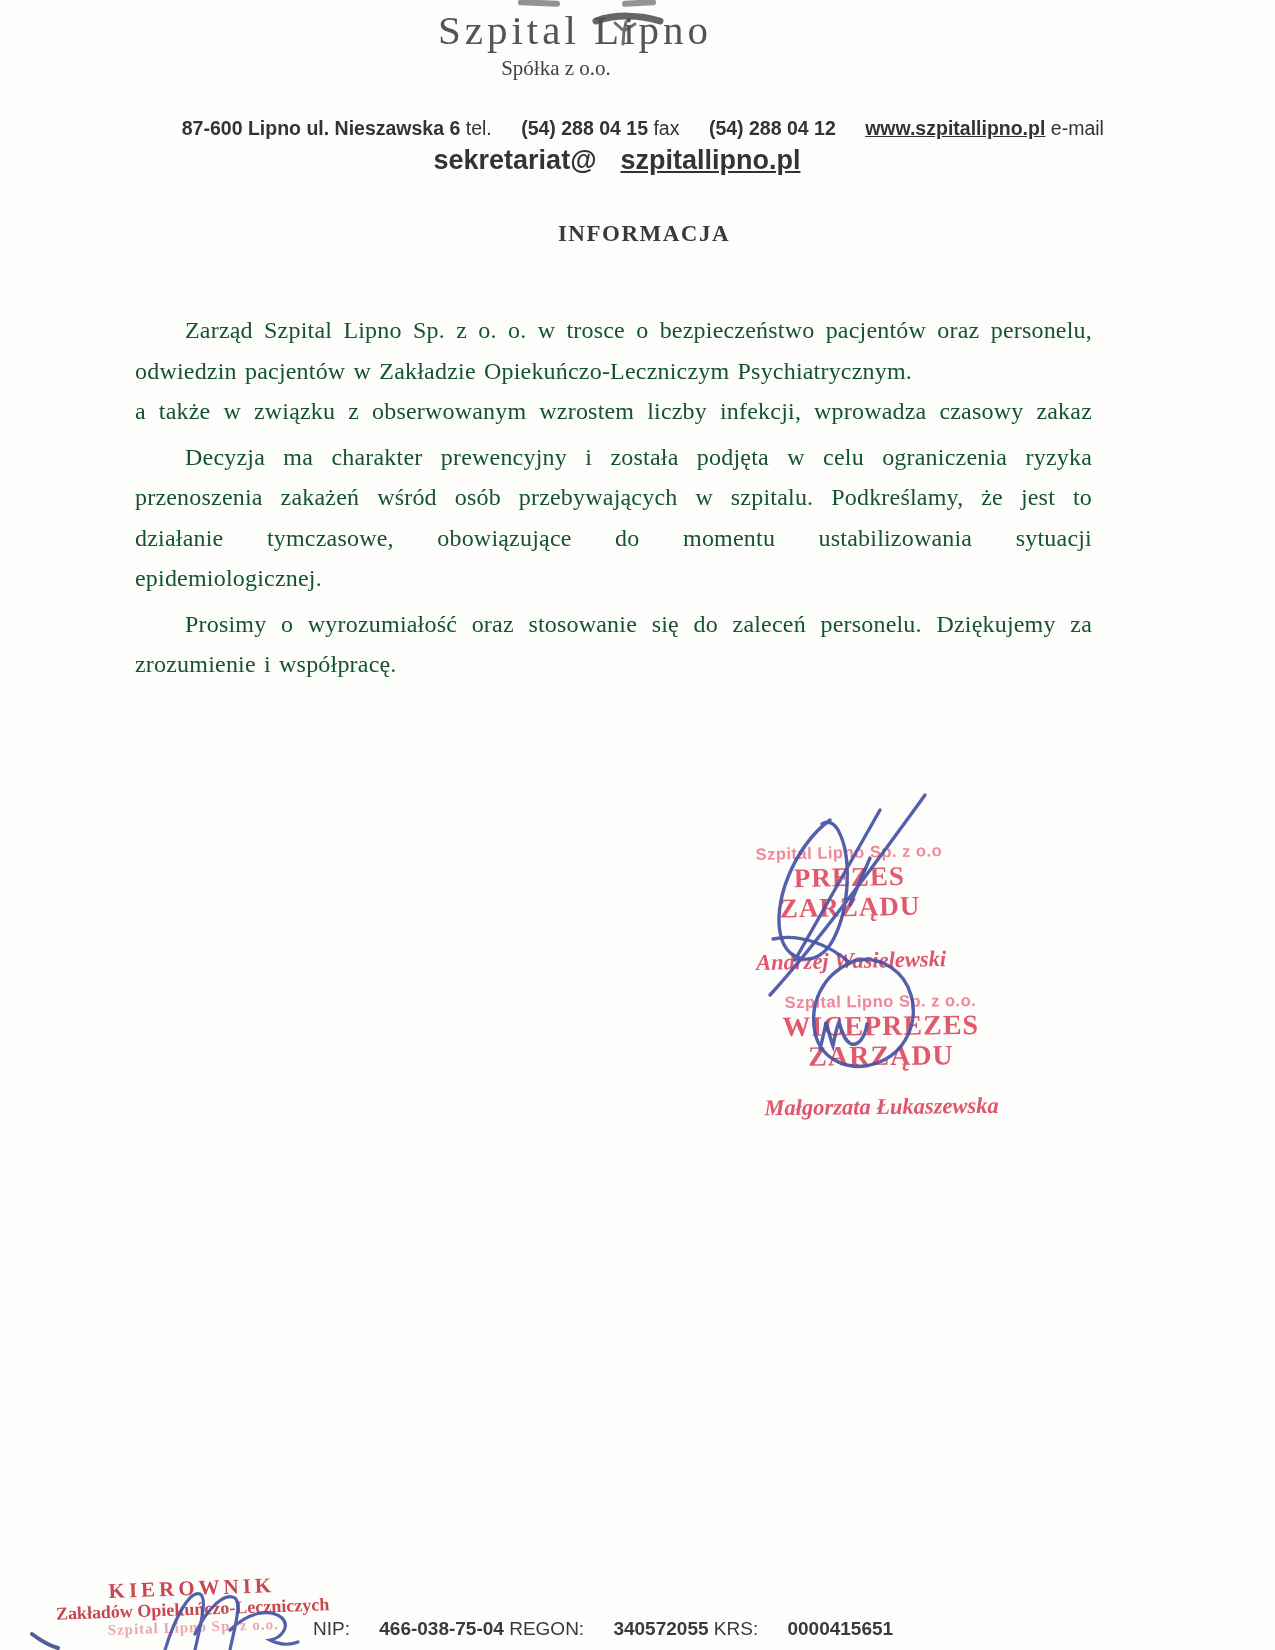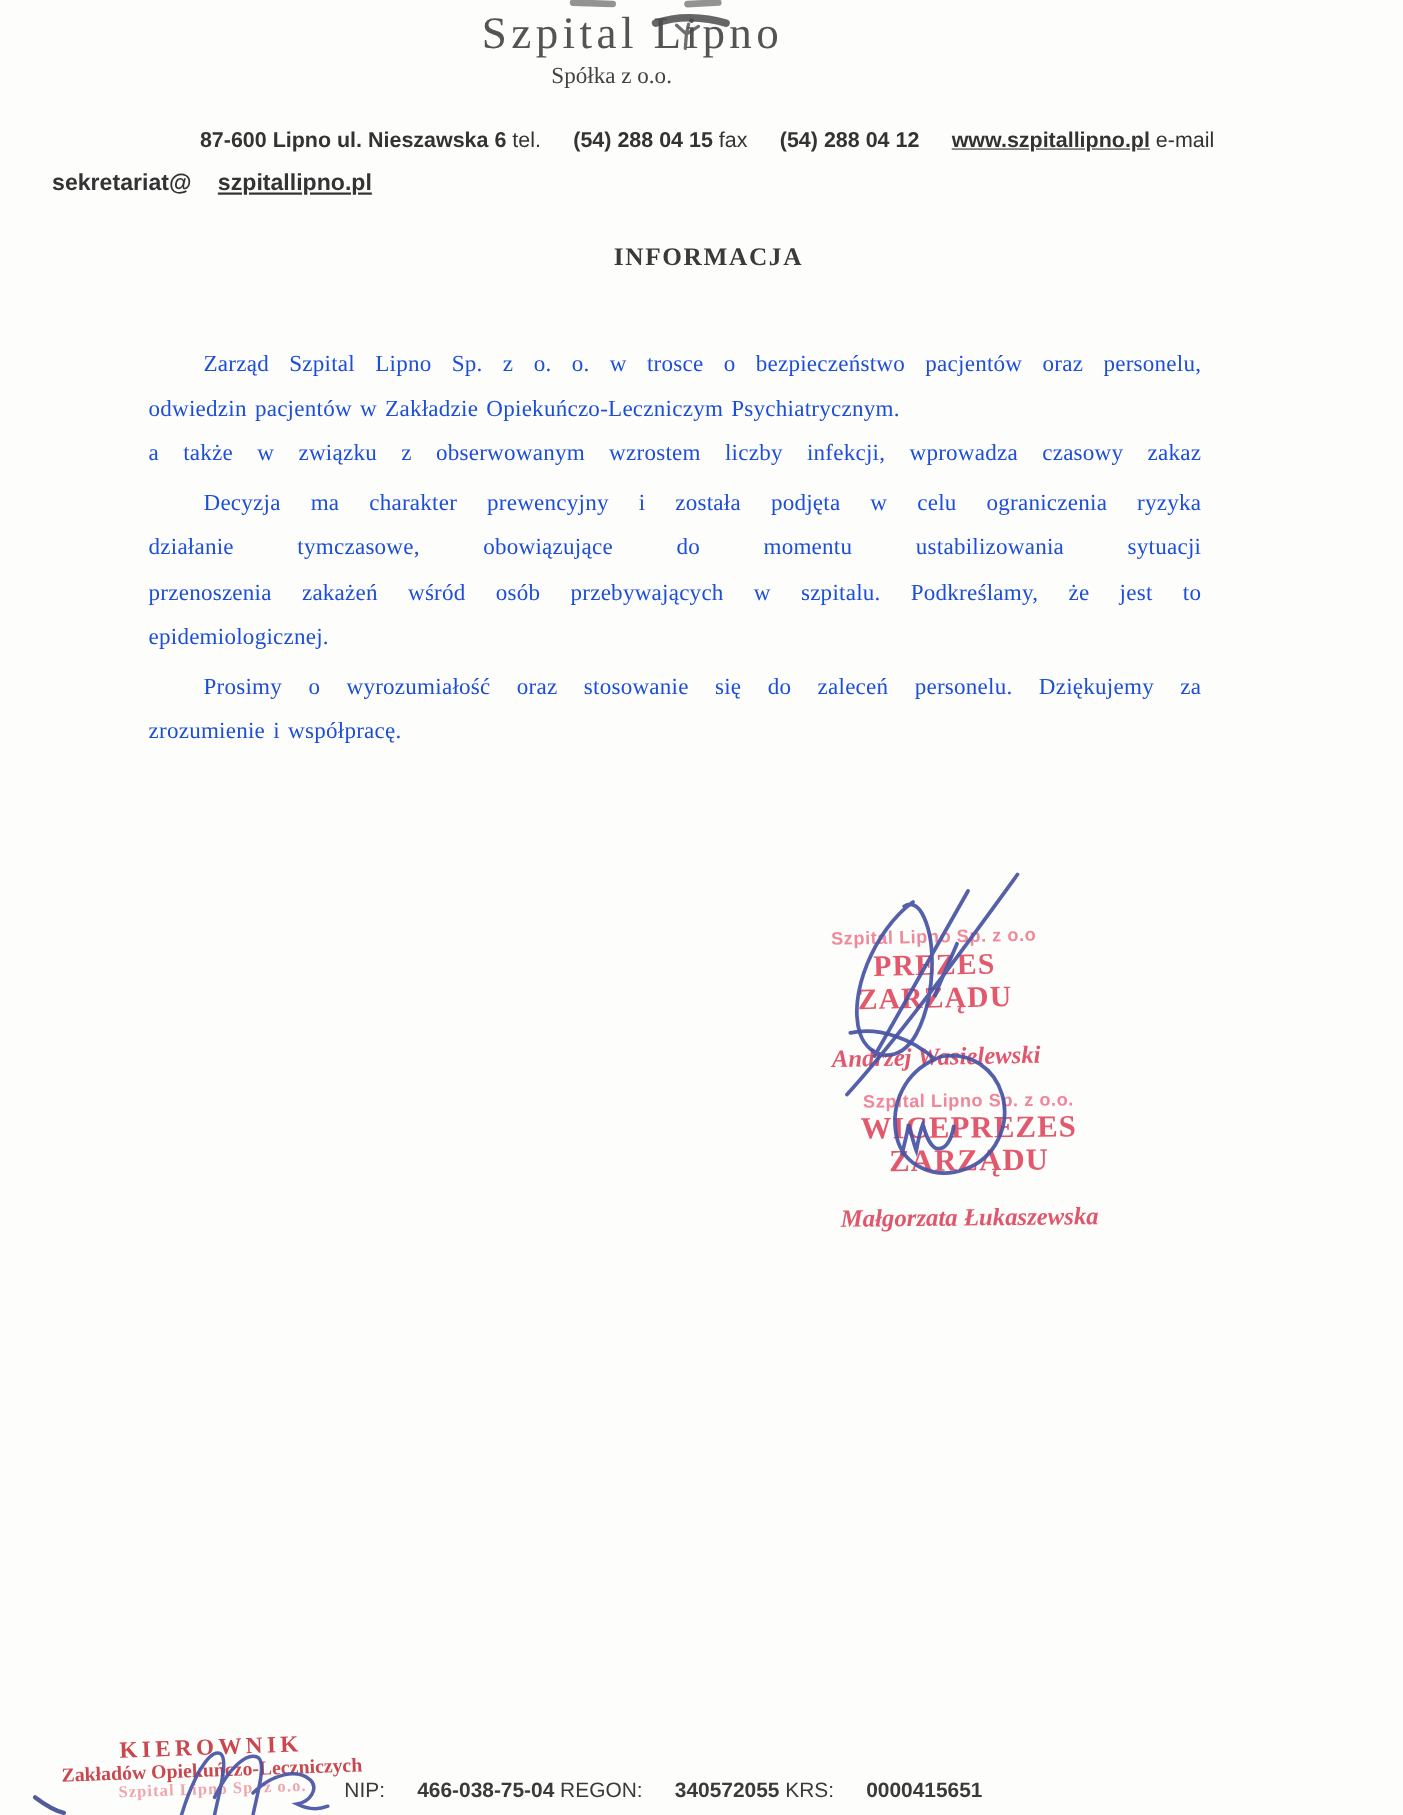--- a/index.html
+++ b/index.html
@@ -26,35 +26,35 @@
   }
   .org-form {
     left: 426px; top: 56px; width: 260px;
     font-size: 21px; color: #424242; text-align: center;
   }
   .contact-line {
     left: 0px; top: 94px; width: 1240px;
     font-size: 19.5px; color: #333; text-align: center;
   }
   .email-line {
-    left: 0px; top: 131px; width: 1180px;
-    font-size: 21px; color: #333; 
+    left: 0px; top: 114px; width: 1180px;
+    font-size: 27px; color: #333; text-align: center;
   }
 
   
   .doc-title {
     left: 0px; top: 221px; width: 1232px;
     font-size: 23px; font-weight: bold; letter-spacing: 1.5px;
     color: #3a3a3a; text-align: center; padding-left: 28px;
   }
 
   
   .body-text {
     left: 135px; top: 310px; width: 957px;
-    font-size: 21px; line-height: 40.5px; color: #1d4ed8;
+    font-size: 24px; line-height: 40.5px; color: #14532d;
     letter-spacing: 0.2px; word-spacing: 2px;
   }
   .para { margin: 0 0 5px 0; }
   .line { text-align: justify; text-align-last: justify; }
   .line.first { text-indent: 50px; }
   .line.last { text-align-last: left; }
 
   
   .stamp { text-align: center; }
   .stamp-president { left: 733px; top: 843px; width: 234px; transform: rotate(-1.2deg); }
@@ -114,22 +114,22 @@
   <div class="abs doc-title">INFORMACJA</div>
 
   <div class="abs body-text">
     <div class="para">
       <div class="line first">Zarząd Szpital Lipno Sp. z o. o. w trosce o bezpieczeństwo pacjentów oraz personelu,</div>
       <div class="line last">odwiedzin pacjentów w Zakładzie Opiekuńczo-Leczniczym Psychiatrycznym.</div>
       <div class="line">a także w związku z obserwowanym wzrostem liczby infekcji, wprowadza czasowy zakaz</div>
     </div>
     <div class="para">
       <div class="line first">Decyzja ma charakter prewencyjny i została podjęta w celu ograniczenia ryzyka</div>
+      <div class="line">przenoszenia zakażeń wśród osób przebywających w szpitalu. Podkreślamy, że jest to</div>
       <div class="line">działanie tymczasowe, obowiązujące do momentu ustabilizowania sytuacji</div>
-      <div class="line">przenoszenia zakażeń wśród osób przebywających w szpitalu. Podkreślamy, że jest to</div>
       <div class="line last">epidemiologicznej.</div>
     </div>
     <div class="para">
       <div class="line first">Prosimy o wyrozumiałość oraz stosowanie się do zaleceń personelu. Dziękujemy za</div>
       <div class="line last">zrozumienie i współpracę.</div>
     </div>
   </div>
 
   <div class="abs stamp stamp-president">
     <div class="co-line" style="color:#f08a9a;">Szpital Lipno Sp. z o.o</div>

